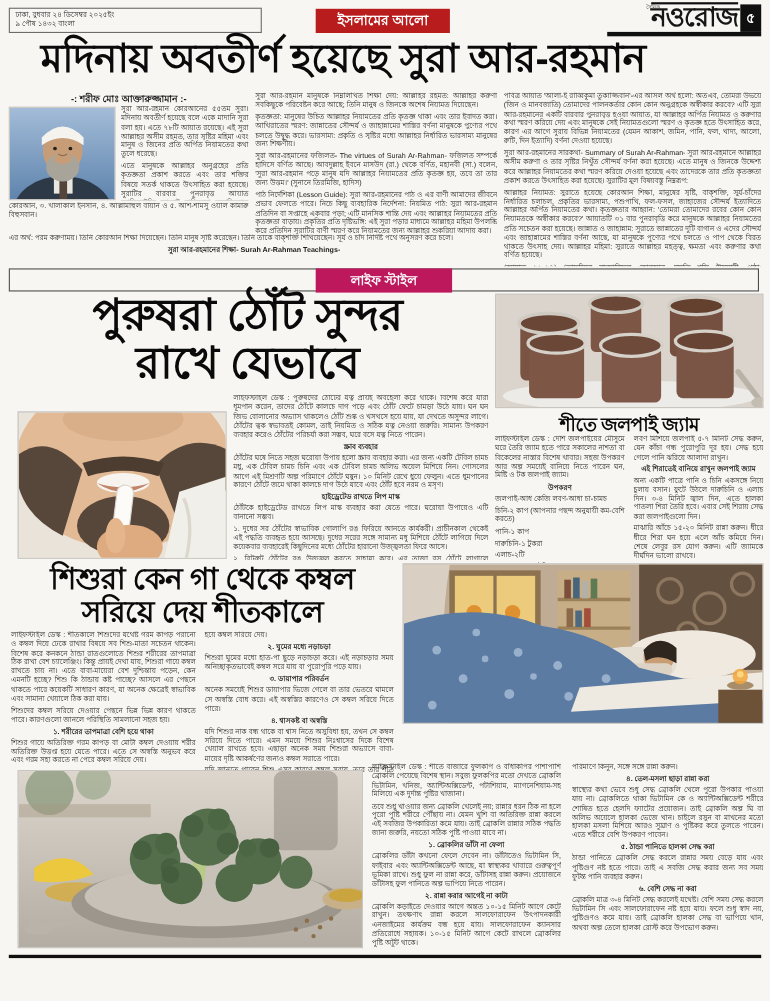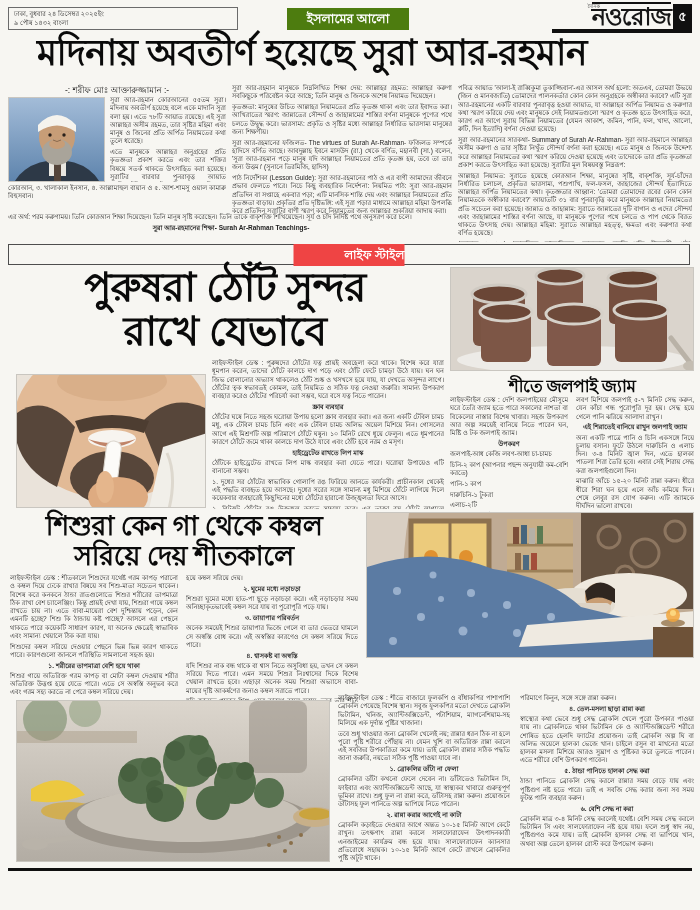--- a/index.html
+++ b/index.html
@@ -8,48 +8,48 @@
 .page{position:relative;width:700px;height:910px;background:#f7f6f2;overflow:hidden;color:#161616;margin:0 auto}
 .abs{position:absolute}
 .col{font-size:6.5px;line-height:1.27;overflow:hidden;color:#1d1d1d}
 .bp{margin:0 0 2.5px;text-align:justify}
 .sub{font-weight:bold;text-align:center;margin:1px 0 2px}
 .hl{font-weight:900;color:#0a0a0a;text-align:center;letter-spacing:-0.5px;font-family:"Liberation Sans","DejaVu Sans",sans-serif}
 .photo{overflow:hidden;background:#ddd;border:1px solid #c9c6c0}
 .photo svg{display:block}
 
 .datebox{left:8px;top:7px;width:230px;height:23px;border:1px solid #6b6b6b;padding:2px 5px;font-size:6.5px;line-height:1.35;color:#222}
-.badge{left:287px;top:8px;width:122px;height:22px;background:#4d7c0f;color:#fff;text-align:center;font-size:12.5px;font-weight:bold;line-height:22px}
+.badge{left:287px;top:8px;width:122px;height:22px;background:#b91c1c;color:#fff;text-align:center;font-size:12.5px;font-weight:bold;line-height:22px}
 .mastwrap{right:8px;top:3px;width:140px;height:30px;border-bottom:4px solid #101010;display:flex;justify-content:flex-end;align-items:flex-end}
 .mastsmall{position:absolute;right:92px;top:0;font-size:5px;color:#333}
 .masttitle{font-size:24px;font-weight:900;line-height:1;letter-spacing:-1px;border-top:2px solid #101010;padding-top:1px}
 .pagebox{width:19px;height:25px;background:#101010;color:#fff;font-size:13px;font-weight:bold;text-align:center;line-height:25px;margin-left:2px}
 
 .lsbar{left:8px;top:244px;width:682px;height:21px;border:1px solid #4e4e4e}
-.lslabel{position:absolute;left:50%;top:-1px;transform:translateX(-50%);width:111px;height:22px;background:#ef4444;color:#fff;text-align:right;font-size:12px;font-weight:bold;line-height:22px}
+.lslabel{position:absolute;left:50%;top:-1px;transform:translateX(-50%);width:124px;height:22px;background:#be185d;color:#fff;text-align:center;font-size:12px;font-weight:bold;line-height:22px}
 .rule{left:8px;top:868px;width:684px;height:3px;background:#101010}
 </style>
 </head>
 <body>
 
 <div class="page">
 
   <div class="abs datebox">
     <div>ঢাকা, বুধবার ২৪ ডিসেম্বর ২০২৫ইং</div>
     <div>৯ পৌষ ১৪৩২ বাংলা</div>
   </div>
   <div class="abs badge">ইসলামের আলো</div>
   <div class="abs mastwrap">
     <span class="mastsmall">দৈনিক</span>
     <span class="masttitle">নওরোজ</span>
     <span class="pagebox">৫</span>
   </div>
 
   <div class="abs hl" style="left:0;top:33px;width:624px;font-size:36px;line-height:1.1">মদিনায় অবতীর্ণ হয়েছে সুরা আর-রহমান</div>
-  <div class="abs" style="left:8px;top:84px;width:218px;text-align:center;font-size:8.5px;font-weight:normal">-: শরীফ মোঃ আক্তারুজ্জামান :-</div>
+  <div class="abs" style="left:8px;top:84px;width:218px;text-align:center;font-size:8.5px;font-weight:bold">-: শরীফ মোঃ আক্তারুজ্জামান :-</div>
 
   <div class="abs photo" style="left:8px;top:97px;width:97px;height:85px">
     <svg width="97" height="85" viewBox="0 0 97 85">
       <defs>
           <linearGradient id="gAuth" x1="0" y1="0" x2="0" y2="1">
             <stop offset="0" stop-color="#a3bcd8"></stop>
             <stop offset="1" stop-color="#5d83ac"></stop>
           </linearGradient>
         </defs>
       <rect width="97" height="85" fill="url(#gAuth)"></rect>

